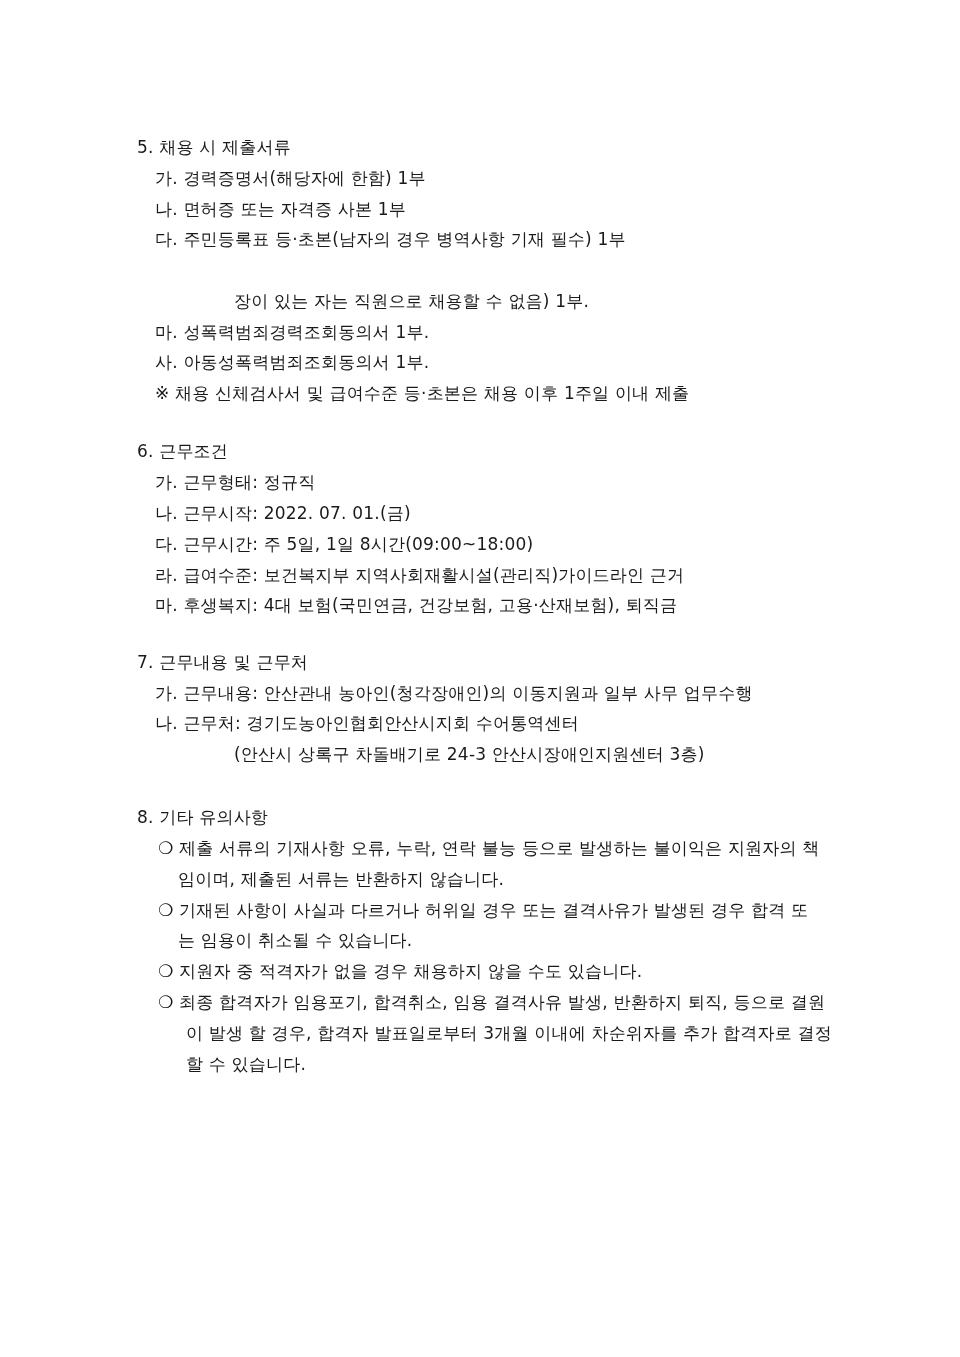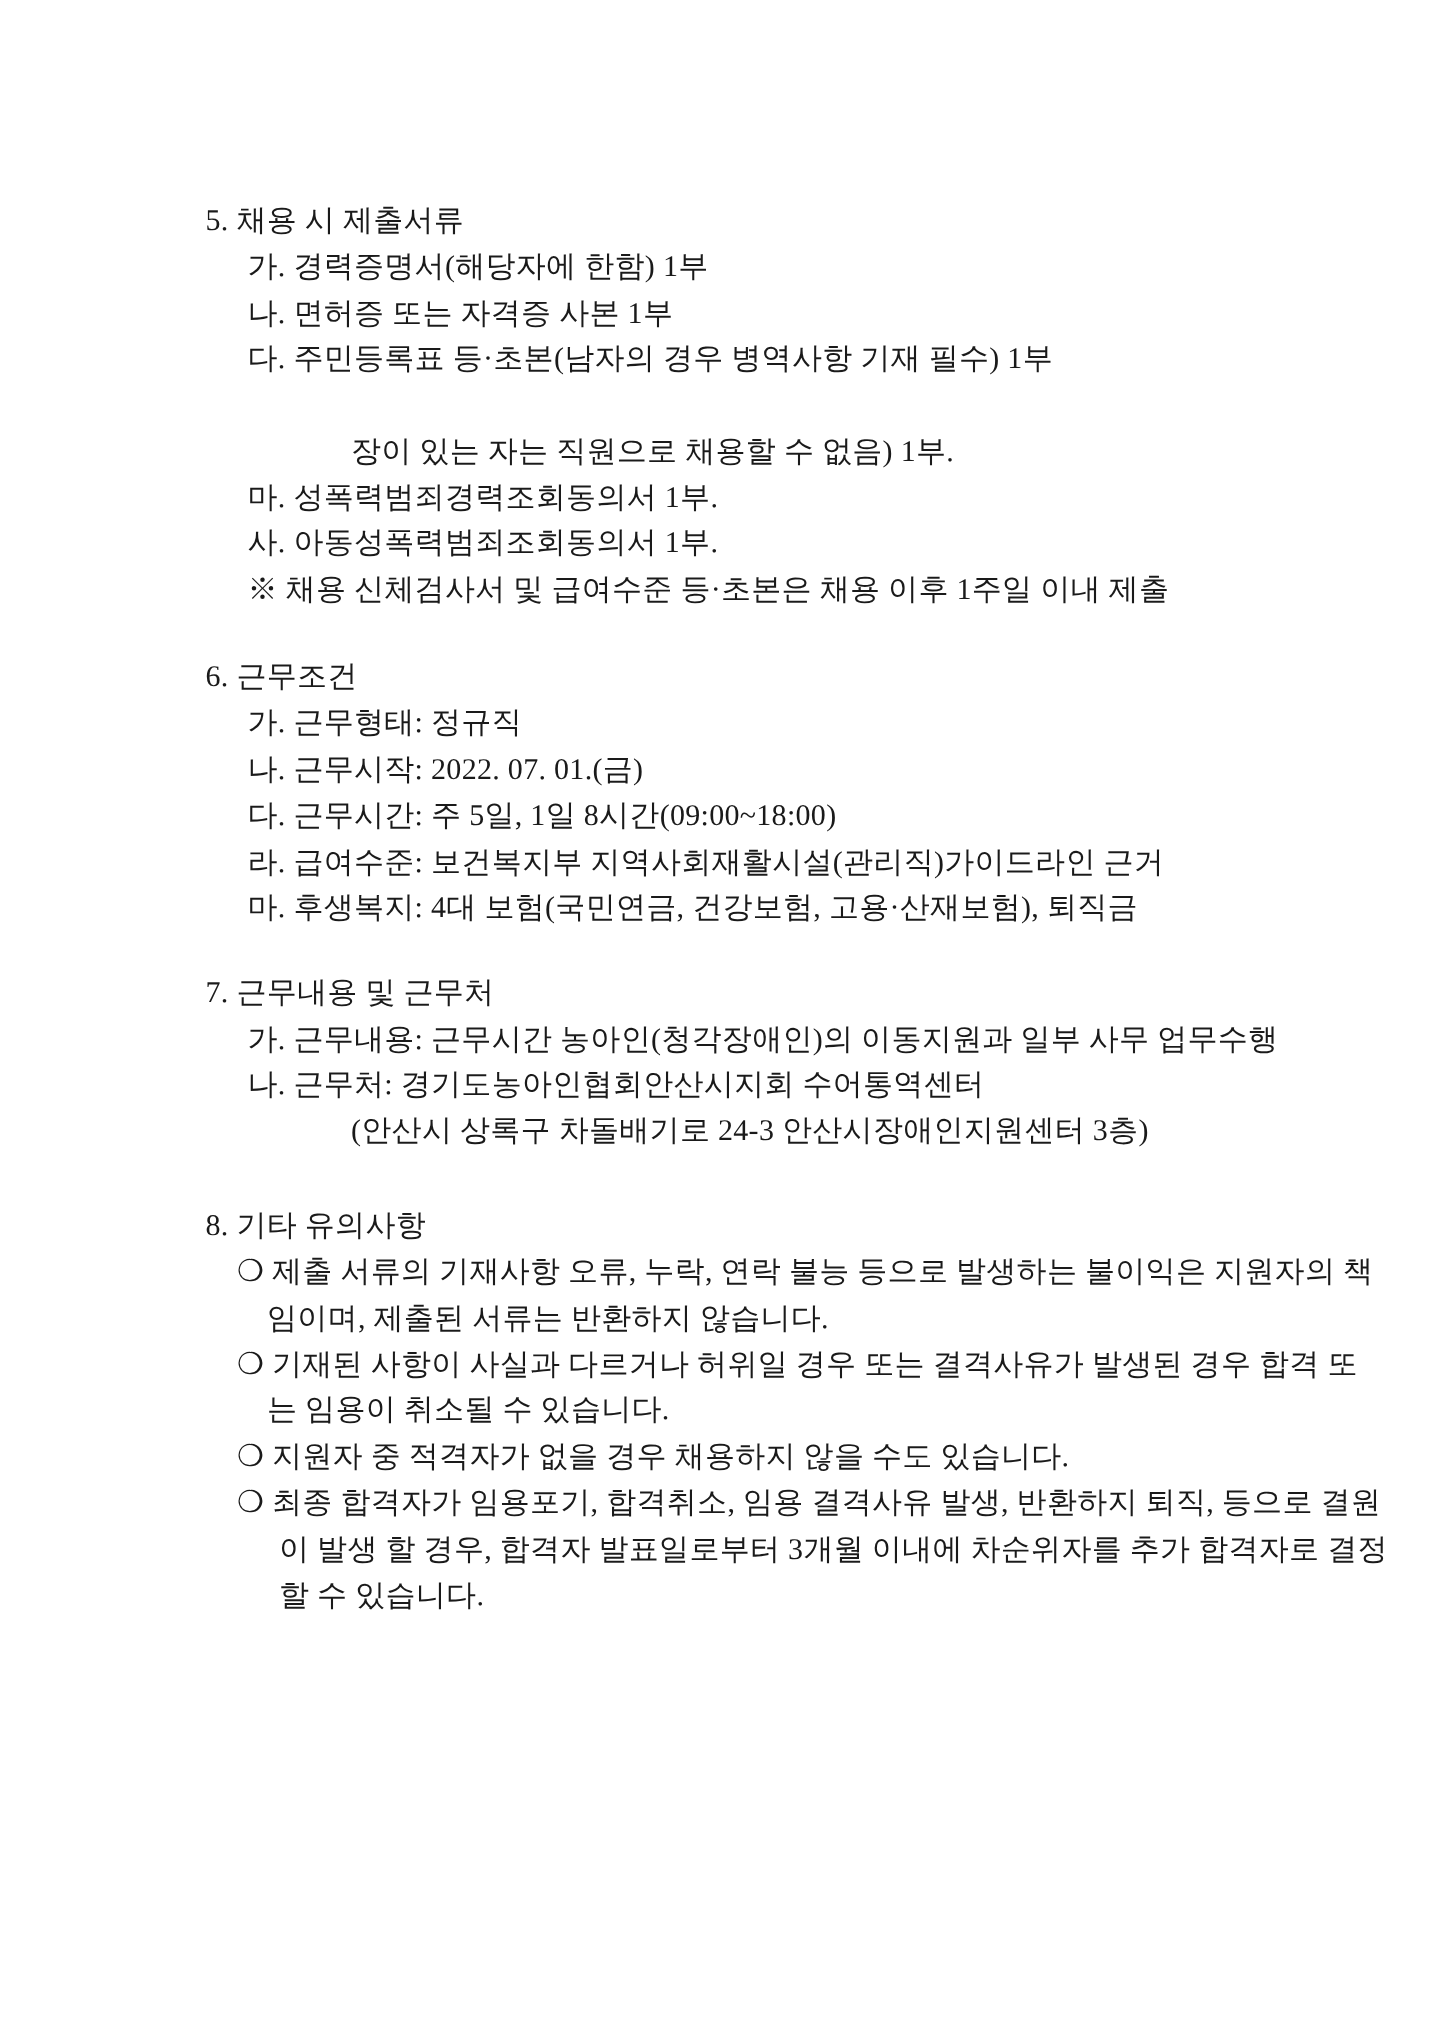--- a/index.html
+++ b/index.html
@@ -17,28 +17,27 @@
     }
     .page {
       position: absolute;
       left: 0;
       top: 0;
       width: 960px;
       height: 1357px;
     }
     .line {
       position: absolute;
-      font-size: 20px;
+      font-size: 17px;
       line-height: 20px;
       white-space: nowrap;
       letter-spacing: 0.2px;
-      font-family: Liberation Serif, serif;
     }
     .heading { left: 137px; }
-    .item { left: 165px; text-align: right; }
+    .item { left: 155px; text-align: right; }
     .cont { left: 195px; margin-left: 39px; }
     .bullet-item { left: 158px; }
     .bullet-cont { left: 178px; }
     .bullet-cont2 { left: 186px; }
   </style>
 </head>
 <body>
 
 <div class="page">
 
@@ -52,21 +51,21 @@
   <div class="line item" style="top:383px">※ 채용 신체검사서 및 급여수준 등·초본은 채용 이후 1주일 이내 제출</div>
 
   <div class="line heading" style="top:441px">6. 근무조건</div>
   <div class="line item" style="top:472px">가. 근무형태: 정규직</div>
   <div class="line item" style="top:503px">나. 근무시작: 2022. 07. 01.(금)</div>
   <div class="line item" style="top:534px">다. 근무시간: 주 5일, 1일 8시간(09:00~18:00)</div>
   <div class="line item" style="top:565px">라. 급여수준: 보건복지부 지역사회재활시설(관리직)가이드라인 근거</div>
   <div class="line item" style="top:595px">마. 후생복지: 4대 보험(국민연금, 건강보험, 고용·산재보험), 퇴직금</div>
 
   <div class="line heading" style="top:652px">7. 근무내용 및 근무처</div>
-  <div class="line item" style="top:683px">가. 근무내용: 근무시간 농아인(청각장애인)의 이동지원과 일부 사무 업무수행</div>
+  <div class="line item" style="top:683px">가. 근무내용: 안산관내 농아인(청각장애인)의 이동지원과 일부 사무 업무수행</div>
   <div class="line item" style="top:713px">나. 근무처: 경기도농아인협회안산시지회 수어통역센터</div>
   <div class="line cont" style="top:744px">(안산시 상록구 차돌배기로 24-3 안산시장애인지원센터 3층)</div>
 
   <div class="line heading" style="top:807px">8. 기타 유의사항</div>
   <div class="line bullet-item" style="top:838px">❍ 제출 서류의 기재사항 오류, 누락, 연락 불능 등으로 발생하는 불이익은 지원자의 책</div>
   <div class="line bullet-item" style="top:900px">❍ 기재된 사항이 사실과 다르거나 허위일 경우 또는 결격사유가 발생된 경우 합격 또</div>
   <div class="line bullet-cont" style="top:869px">임이며, 제출된 서류는 반환하지 않습니다.</div>
   <div class="line bullet-cont" style="top:930px">는 임용이 취소될 수 있습니다.</div>
   <div class="line bullet-item" style="top:961px">❍ 지원자 중 적격자가 없을 경우 채용하지 않을 수도 있습니다.</div>
   <div class="line bullet-item" style="top:992px">❍ 최종 합격자가 임용포기, 합격취소, 임용 결격사유 발생, 반환하지 퇴직, 등으로 결원</div>

